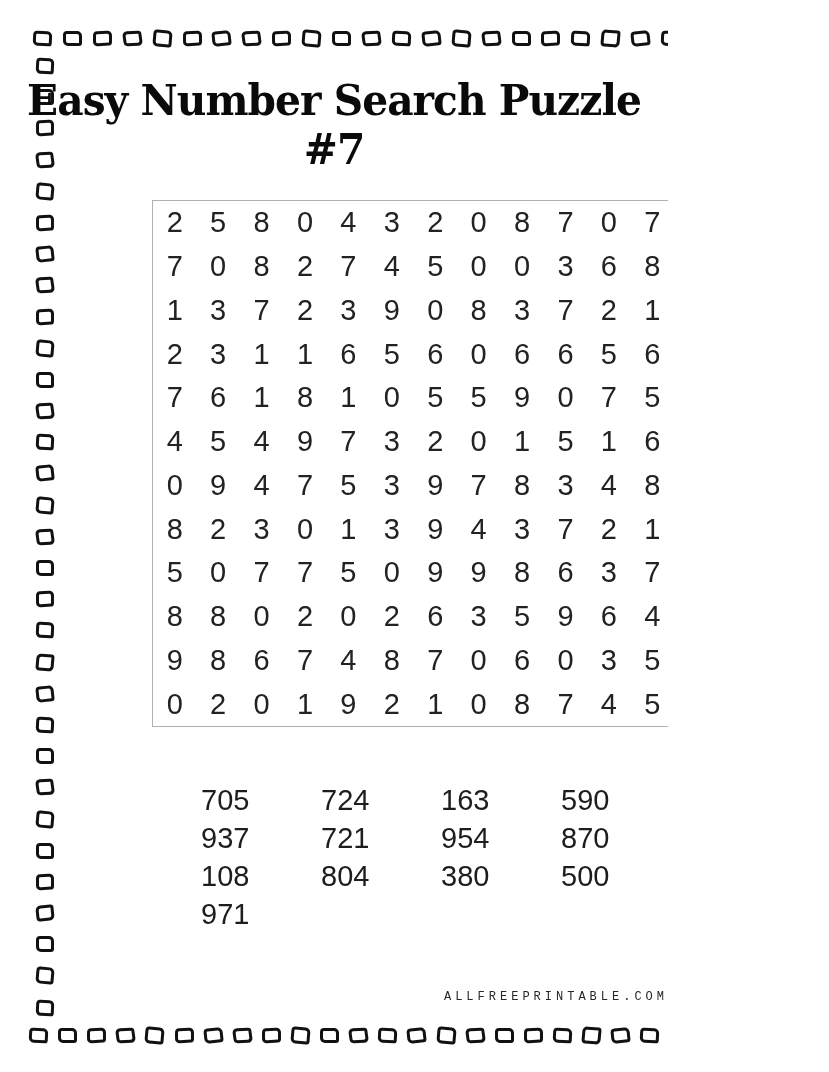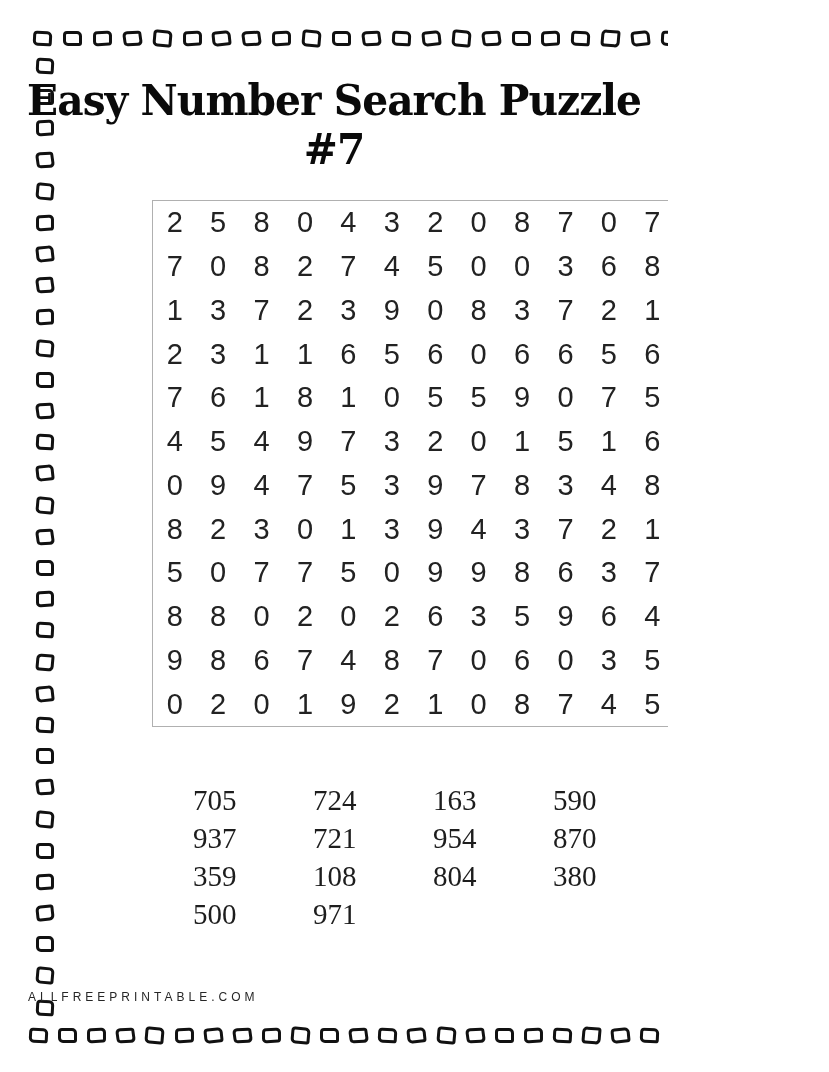--- a/index.html
+++ b/index.html
@@ -74,42 +74,40 @@
     display:flex;
     align-items:center;
     justify-content:center;
     font-size:29px;
     color:#222222;
   }
 
   
   .number-list {
     position:absolute;
-    left:193px; top:781px;
+    left:201px; top:781px;
     display:grid;
     grid-template-columns:repeat(4, 120px);
     grid-auto-rows:38px;
     align-items:center;
-    font-family:Liberation Serif, serif;
   }
   .target-number {
     font-size:29px;
     color:#1d1d1d;
   }
 
   
   .footer {
     position:absolute;
     top:990px; left:0; right:0;
-    text-align:left;
-    font-family:Liberation Sans, sans-serif;
+    text-align:right;
+    font-family:Liberation Mono, monospace;
     font-size:12px;
     letter-spacing:4px;
     color:#262626;
-    margin-left:28px;
   }
 </style>
 </head>
 <body>
 
 <div class="page">
 
   <div class="border-row border-top">
       <div class="bsq"></div>
       <div class="bsq"></div>
@@ -385,21 +383,20 @@
 
   <div class="number-list" id="number-list">
       <div class="target-number">705</div>
       <div class="target-number">724</div>
       <div class="target-number">163</div>
       <div class="target-number">590</div>
       <div class="target-number">937</div>
       <div class="target-number">721</div>
       <div class="target-number">954</div>
       <div class="target-number">870</div>
-      <div class="target-number">359</div>
       <div class="target-number">108</div>
       <div class="target-number">804</div>
       <div class="target-number">380</div>
       <div class="target-number">500</div>
       <div class="target-number">971</div>
     </div>
 
   <div class="footer">ALLFREEPRINTABLE.COM</div>
 
 </div>

